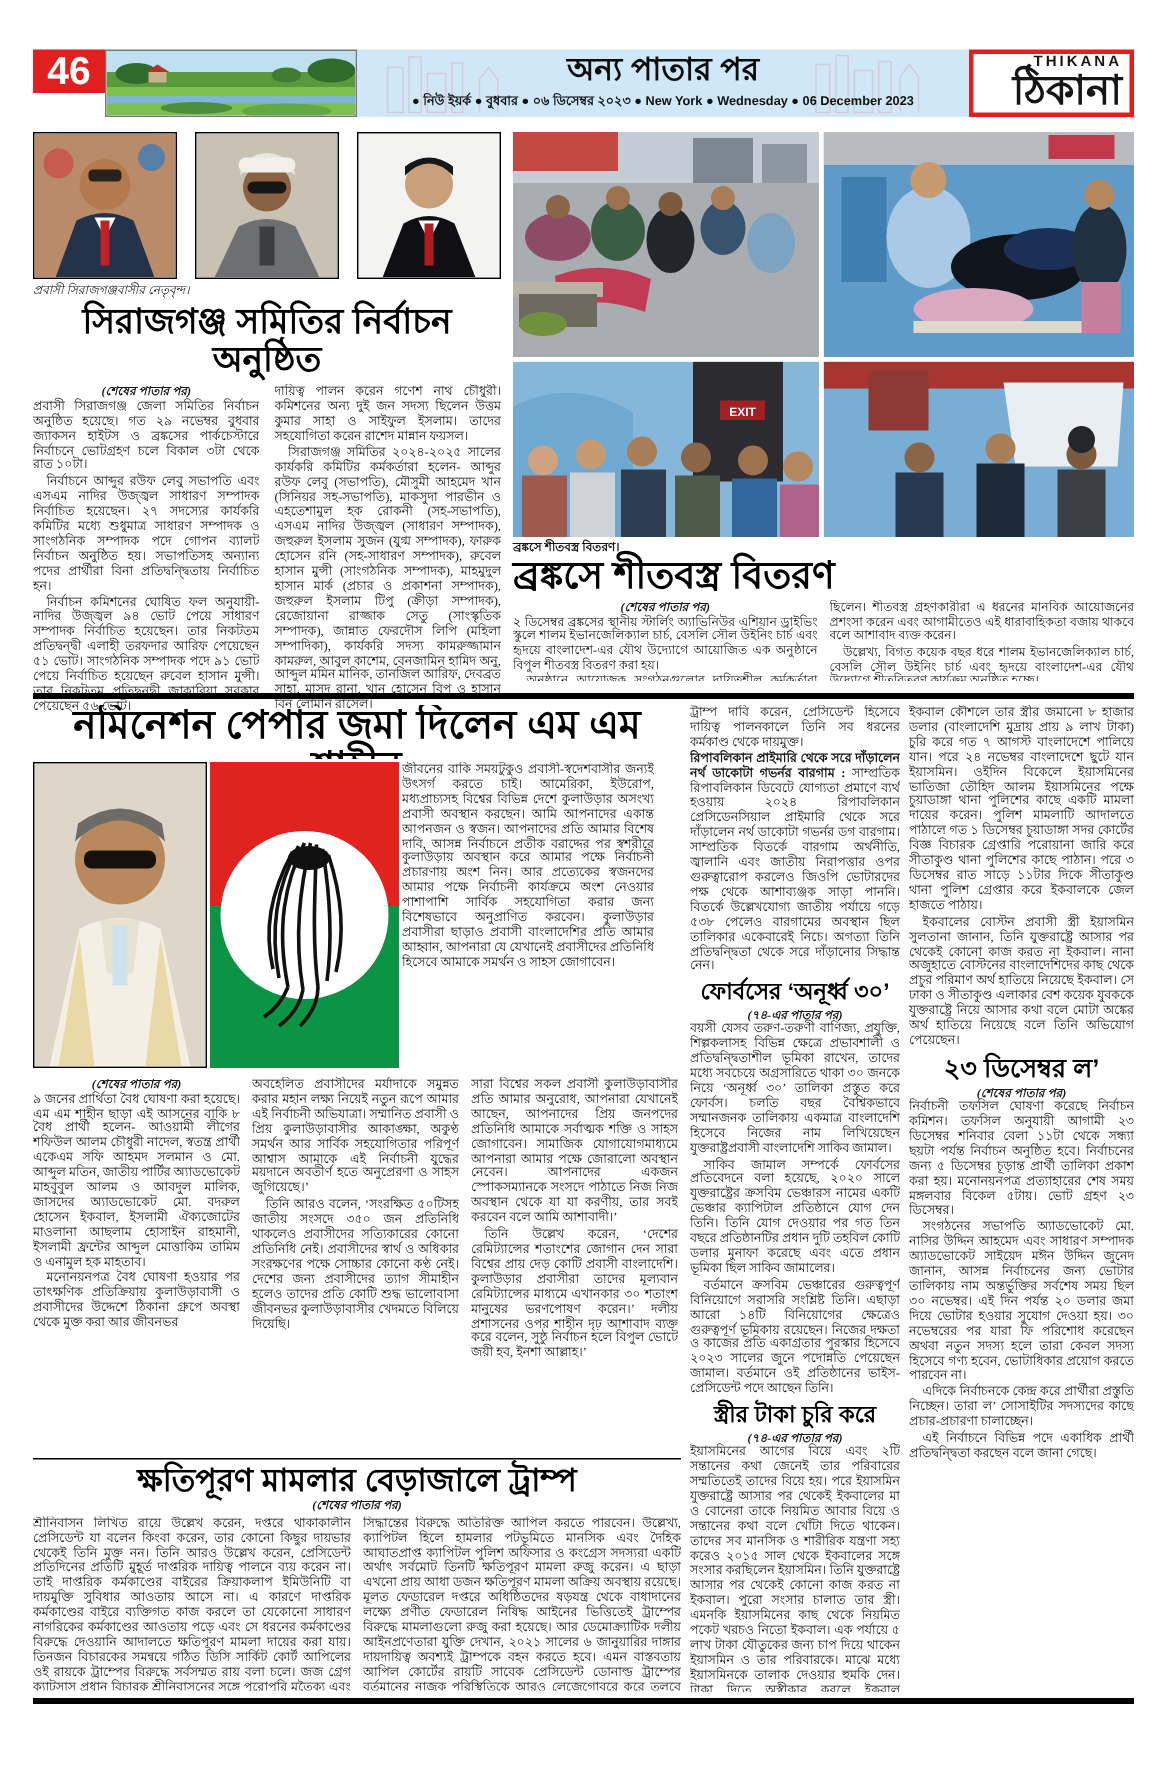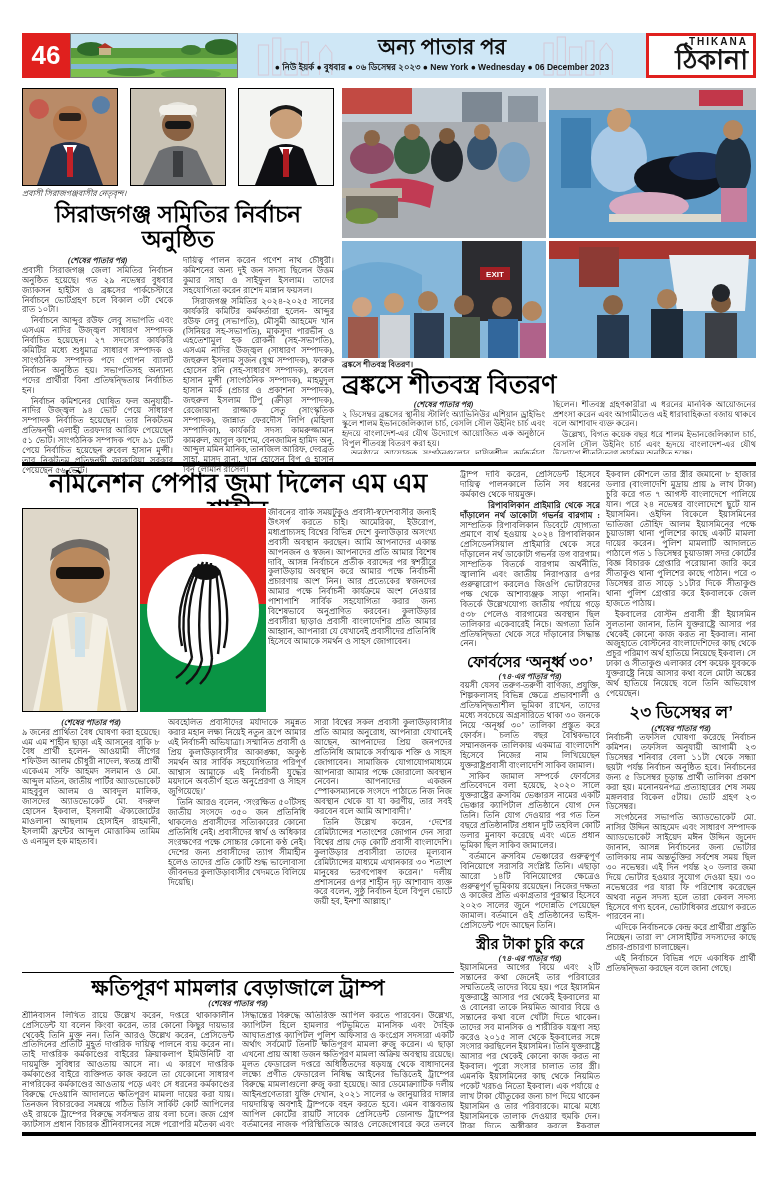--- a/index.html
+++ b/index.html
@@ -1,39 +1,39 @@
 <!DOCTYPE html>
 <html><head>
 <meta charset="utf-8">
 <style>
   html,body{margin:0;padding:0;background:#ffffff;}
   .page{position:relative;width:770px;height:1190px;background:#fff;overflow:hidden;
         font-family:"Liberation Serif",serif;color:#161616;}
   
   .header{position:absolute;left:22px;top:33px;width:734px;height:45px;display:flex;}
-  .pageno{width:48px;height:45px;background:#e0201e;color:#fff;display:flex;align-items:center;
+  .pageno{width:48px;height:29px;background:#e0201e;color:#fff;display:flex;align-items:center;
           justify-content:center;font-family:"Liberation Sans",sans-serif;font-weight:bold;font-size:26px;}
   .painting{width:168px;height:45px;border:1px solid #777;box-sizing:border-box;overflow:hidden;}
   .band{flex:1;height:45px;background:#cfe7f6;position:relative;overflow:hidden;
         display:flex;flex-direction:column;align-items:center;justify-content:center;}
   .band .wm{position:absolute;left:0;top:0;width:100%;height:100%;opacity:.45;}
   .band-title{position:relative;z-index:2;font-family:"Liberation Sans",sans-serif;font-weight:bold;
         font-size:21px;line-height:1;color:#0d0d0d;}
   .band-date{position:relative;z-index:2;font-family:"Liberation Sans",sans-serif;font-weight:bold;
         font-size:8.5px;margin-top:4px;color:#111;}
   .masthead{width:110px;height:45px;background:#fff;border:3px solid #e0201e;box-sizing:border-box;
         display:flex;flex-direction:column;align-items:flex-end;justify-content:center;padding-right:5px;}
   .masthead .en{font-family:"Liberation Sans",sans-serif;font-weight:bold;font-size:10px;letter-spacing:2px;line-height:1;}
   .masthead .bn{font-family:"Liberation Sans",sans-serif;font-weight:bold;font-size:27px;line-height:1;margin-top:0px;}
   
   .cont{display:block;text-align:center;font-style:italic;font-weight:bold;font-size:8px;line-height:1.2;}
   .col{font-size:8.4px;line-height:1.18;text-align:justify;overflow:hidden;}
   .col p{margin:0 0 1px 0;text-indent:9px;}
   .col p.ni{text-indent:0;}
-  .runin{font-weight:bold;margin-left:28px;}
+  .runin{font-weight:bold;}
   h1,h2,h3{margin:0;font-family:"Liberation Sans",sans-serif;color:#000;}
   
   .topband{position:absolute;left:22px;top:88px;width:734px;height:372px;display:flex;gap:8px;}
   .leftart{width:312px;}
   .portraits{display:flex;justify-content:space-between;}
   .portrait{width:96px;height:98px;border:1px solid #000;box-sizing:border-box;overflow:hidden;}
   .pcaption{font-size:8px;font-weight:normal;font-style:italic;margin-top:3px;line-height:1.2;}
   .leftart h1{font-size:23px;text-align:center;line-height:1.1;margin:3px 0 4px 0;}
   .cols2{display:flex;gap:10px;}
   .cols2 .col{width:151px;height:220px;}
@@ -303,20 +303,21 @@
             </svg>
           </div>
           <div class="col sidecol">
             <p class="ni">জীবনের বাকি সময়টুকুও প্রবাসী-স্বদেশবাসীর জন্যই উৎসর্গ করতে চাই। আমেরিকা, ইউরোপ, মধ্যপ্রাচ্যসহ বিশ্বের বিভিন্ন দেশে কুলাউড়ার অসংখ্য প্রবাসী অবস্থান করছেন। আমি আপনাদের একান্ত আপনজন ও স্বজন। আপনাদের প্রতি আমার বিশেষ দাবি, আসন্ন নির্বাচনে প্রতীক বরাদ্দের পর স্বশরীরে কুলাউড়ায় অবস্থান করে আমার পক্ষে নির্বাচনী প্রচারণায় অংশ নিন। আর প্রত্যেকের স্বজনদের আমার পক্ষে নির্বাচনী কার্যক্রমে অংশ নেওয়ার পাশাপাশি সার্বিক সহযোগিতা করার জন্য বিশেষভাবে অনুপ্রাণিত করবেন। কুলাউড়ার প্রবাসীরা ছাড়াও প্রবাসী বাংলাদেশির প্রতি আমার আহ্বান, আপনারা যে যেখানেই প্রবাসীদের প্রতিনিধি হিসেবে আমাকে সমর্থন ও সাহস জোগাবেন।</p>
           </div>
         </div>
         <div class="cols3">
           <div class="col">
             <span class="cont">(শেষের পাতার পর)</span>
             <p class="ni">৯ জনের প্রার্থিতা বৈধ ঘোষণা করা হয়েছে। এম এম শাহীন ছাড়া এই আসনের বাকি ৮ বৈধ প্রার্থী হলেন- আওয়ামী লীগের শফিউল আলম চৌধুরী নাদেল, স্বতন্ত্র প্রার্থী একেএম সফি আহমদ সলমান ও মো. আব্দুল মতিন, জাতীয় পার্টির অ্যাডভোকেট মাহবুবুল আলম ও আবদুল মালিক, জাসদের অ্যাডভোকেট মো. বদরুল হোসেন ইকবাল, ইসলামী ঐক্যজোটের মাওলানা আছলাম হোসাইন রাহমানী, ইসলামী ফ্রন্টের আব্দুল মোত্তাকিম তামিম ও এনামুল হক মাহতাব।</p>
+            <p>মনোনয়নপত্র বৈধ ঘোষণা হওয়ার পর তাৎক্ষণিক প্রতিক্রিয়ায় কুলাউড়াবাসী ও প্রবাসীদের উদ্দেশে ঠিকানা গ্রুপে অবস্থা থেকে মুক্ত করা আর জীবনভর</p>
           </div>
           <div class="col">
             <p class="ni">অবহেলিত প্রবাসীদের মর্যাদাকে সমুন্নত করার মহান লক্ষ্য নিয়েই নতুন রূপে আমার এই নির্বাচনী অভিযাত্রা। সম্মানিত প্রবাসী ও প্রিয় কুলাউড়াবাসীর আকাঙ্ক্ষা, অকুণ্ঠ সমর্থন আর সার্বিক সহযোগিতার পরিপূর্ণ আশ্বাস আমাকে এই নির্বাচনী যুদ্ধের ময়দানে অবতীর্ণ হতে অনুপ্রেরণা ও সাহস জুগিয়েছে।’</p>
             <p>তিনি আরও বলেন, ‘সংরক্ষিত ৫০টিসহ জাতীয় সংসদে ৩৫০ জন প্রতিনিধি থাকলেও প্রবাসীদের সত্যিকারের কোনো প্রতিনিধি নেই। প্রবাসীদের স্বার্থ ও অধিকার সংরক্ষণের পক্ষে সোচ্চার কোনো কণ্ঠ নেই। দেশের জন্য প্রবাসীদের ত্যাগ সীমাহীন হলেও তাদের প্রতি কোটি শুদ্ধ ভালোবাসা জীবনভর কুলাউড়াবাসীর খেদমতে বিলিয়ে দিয়েছি।</p>
           </div>
           <div class="col">
             <p class="ni">সারা বিশ্বের সকল প্রবাসী কুলাউড়াবাসীর প্রতি আমার অনুরোধ, আপনারা যেখানেই আছেন, আপনাদের প্রিয় জনপদের প্রতিনিধি আমাকে সর্বাত্মক শক্তি ও সাহস জোগাবেন। সামাজিক যোগাযোগমাধ্যমে আপনারা আমার পক্ষে জোরালো অবস্থান নেবেন। আপনাদের একজন স্পোকসম্যানকে সংসদে পাঠাতে নিজ নিজ অবস্থান থেকে যা যা করণীয়, তার সবই করবেন বলে আমি আশাবাদী।’</p>
             <p>তিনি উল্লেখ করেন, ‘দেশের রেমিট্যান্সের শতাংশের জোগান দেন সারা বিশ্বের প্রায় দেড় কোটি প্রবাসী বাংলাদেশি। কুলাউড়ার প্রবাসীরা তাদের মূল্যবান রেমিট্যান্সের মাধ্যমে এখানকার ৩০ শতাংশ মানুষের ভরণপোষণ করেন।’ দলীয় প্রশাসনের ওপর শাহীন দৃঢ় আশাবাদ ব্যক্ত করে বলেন, সুষ্ঠু নির্বাচন হলে বিপুল ভোটে জয়ী হব, ইনশা আল্লাহ।’</p>
           </div>
         </div>

